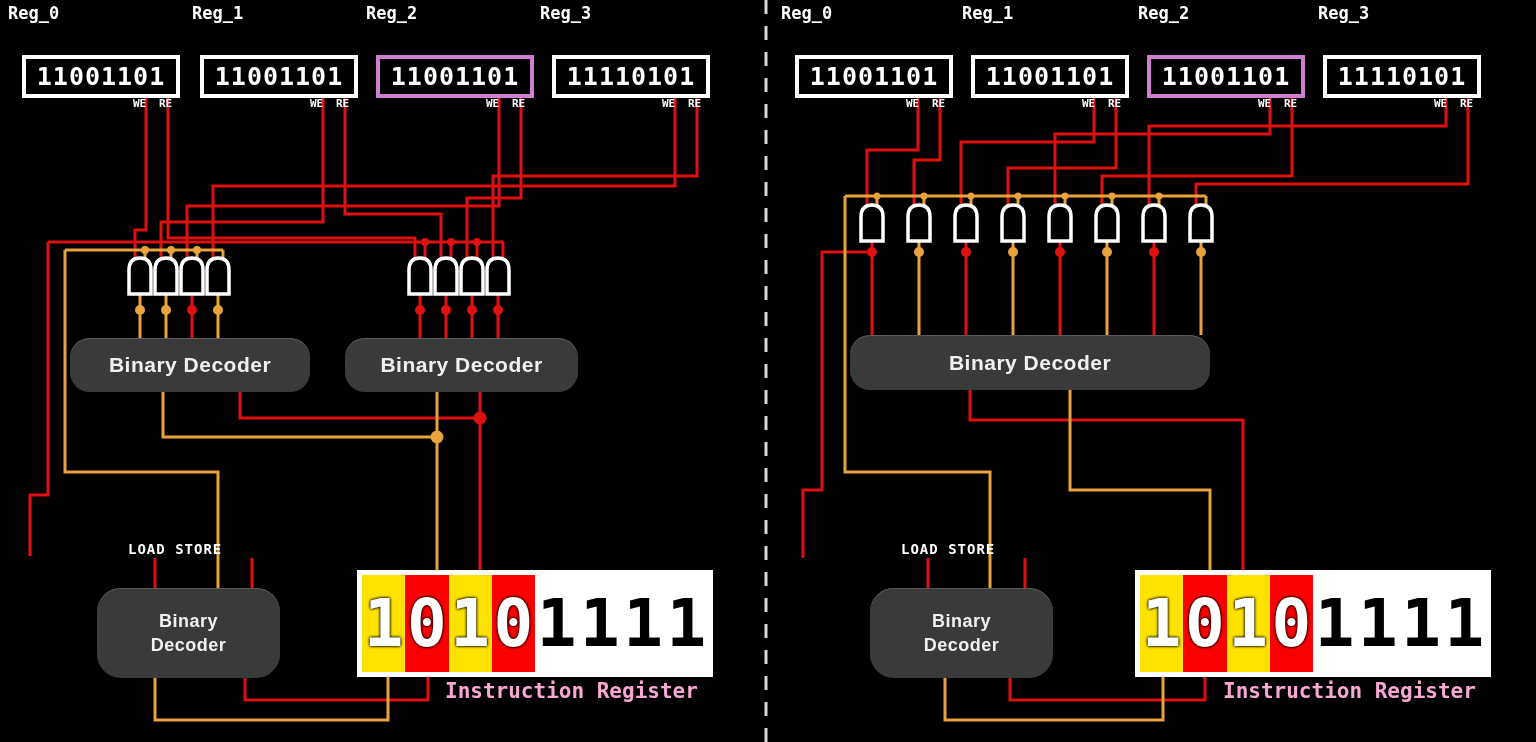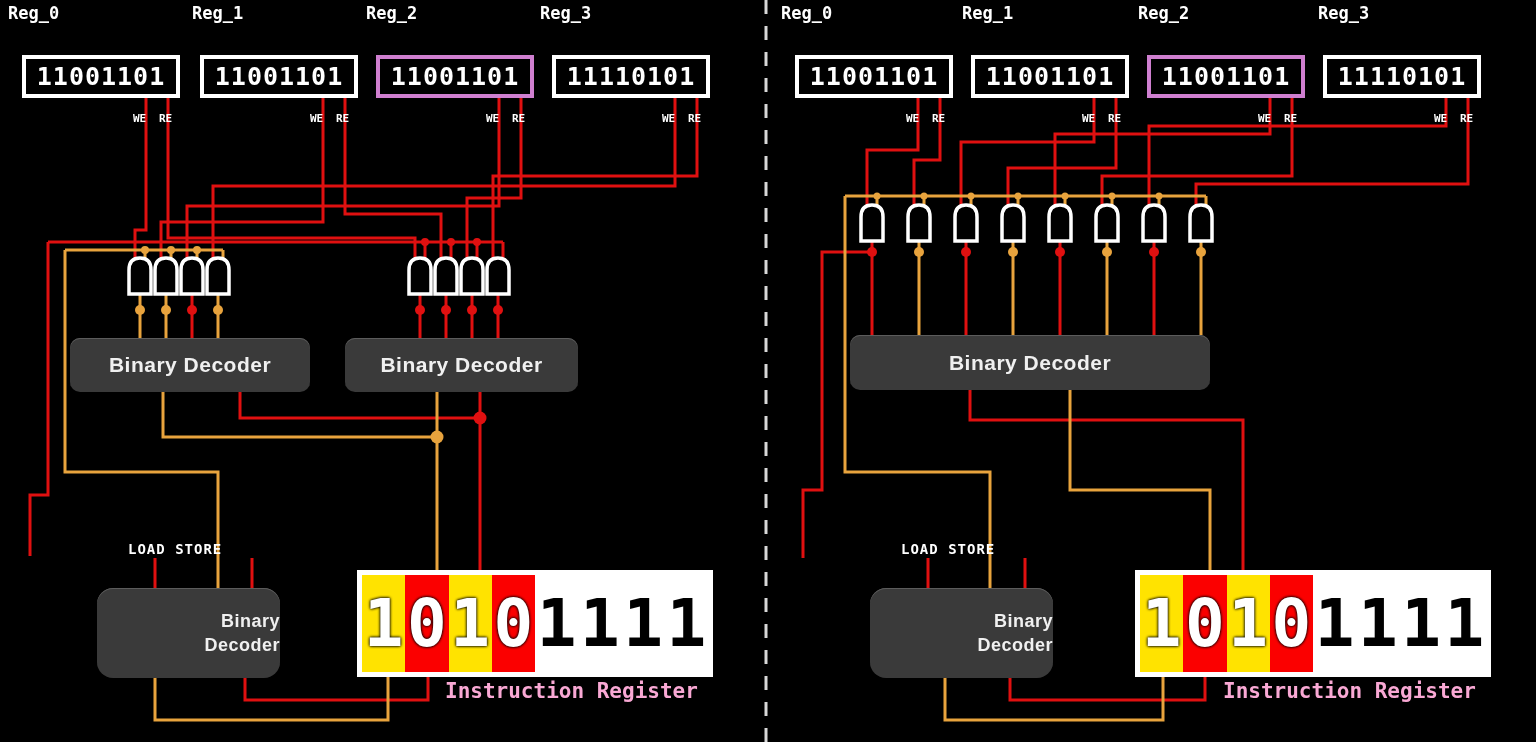--- a/index.html
+++ b/index.html
@@ -4,26 +4,26 @@
 <style>
   html,body{margin:0;padding:0;background:#000;}
   #canvas{position:relative;width:1524px;height:742px;background:#000;overflow:hidden;
           font-family:"DejaVu Sans Mono",monospace;}
   svg.layer{position:absolute;left:0;top:0;}
   .reg{position:absolute;top:55px;width:158px;height:43px;border:4px solid #fff;background:#000;
        display:flex;align-items:center;justify-content:center;box-sizing:border-box;
        font:bold 25px "DejaVu Sans Mono",monospace;color:#fff;letter-spacing:1px;}
   .reg.hl{border-color:#cf7fd0;}
   .reg-name{position:absolute;top:3px;font:bold 17px "DejaVu Sans Mono",monospace;color:#fff;}
-  .pin-label{position:absolute;top:112px;font:bold 11px "DejaVu Sans Mono",monospace;color:#fff;}
-  .decoder{position:absolute;background:#3a3a3a;border-radius:10px;box-shadow:inset 0 1px 0 #5c5c5c;
+  .pin-label{position:absolute;top:97px;font:bold 11px "DejaVu Sans Mono",monospace;color:#fff;}
+  .decoder{position:absolute;background:#3a3a3a;border-radius:20px;box-shadow:inset 0 1px 0 #5c5c5c;
            display:flex;align-items:center;justify-content:center;color:#f0f0f0;
            font:600 21px "Liberation Sans",sans-serif;letter-spacing:.5px;}
   .decoder.small{flex-direction:column;font:bold 18px "Liberation Sans",sans-serif;
-                 border-radius:16px;line-height:1.35;align-items:flex-end;}
+                 border-radius:24px;line-height:1.35;}
   .loadstore{position:absolute;top:541px;font:bold 14px "DejaVu Sans Mono",monospace;color:#fff;letter-spacing:1px;}
   .ir{position:absolute;top:570px;width:356px;height:107px;border:5px solid #fff;background:#fff;
       display:flex;box-sizing:border-box;}
   .ir-cell{flex:1;display:flex;align-items:center;justify-content:center;
            font:bold 66px "DejaVu Sans Mono",monospace;}
   .c-y{background:#ffe300;color:#fff;text-shadow:0 0 3px #000,0 0 3px #000;}
   .c-r{background:#fb0000;color:#fff;text-shadow:0 0 3px #000,0 0 3px #000;}
   .c-w{background:#fff;color:#000;}
   .ir-label{position:absolute;top:679px;font:bold 21px "DejaVu Sans Mono",monospace;color:#f9a8d4;}
 </style>

